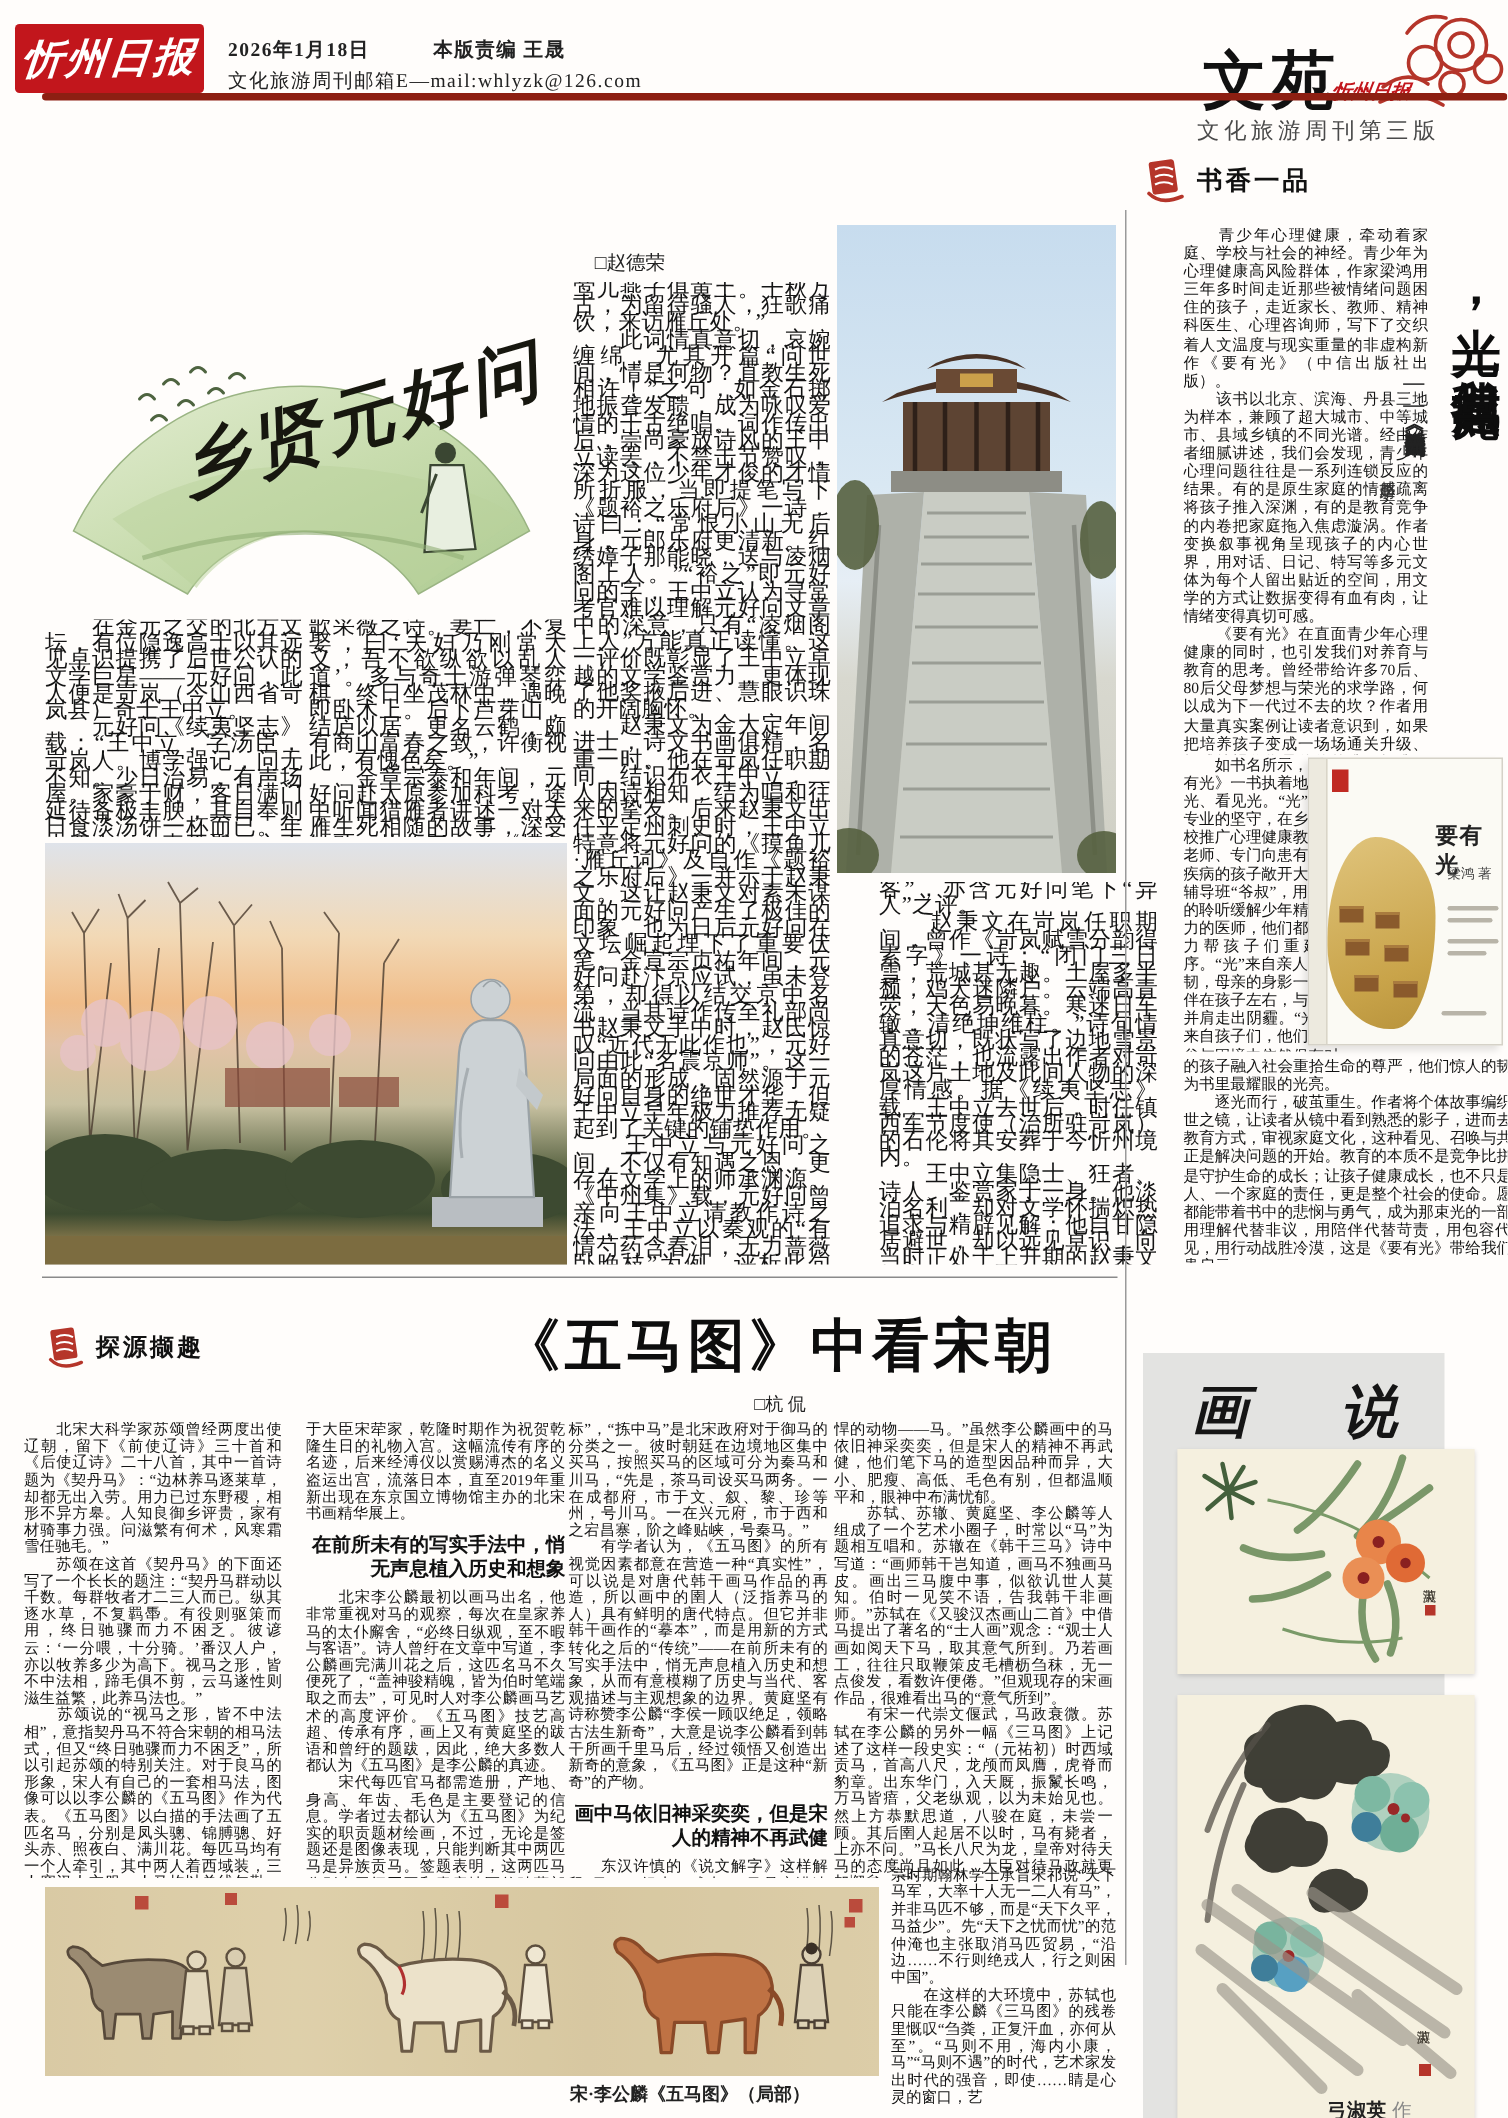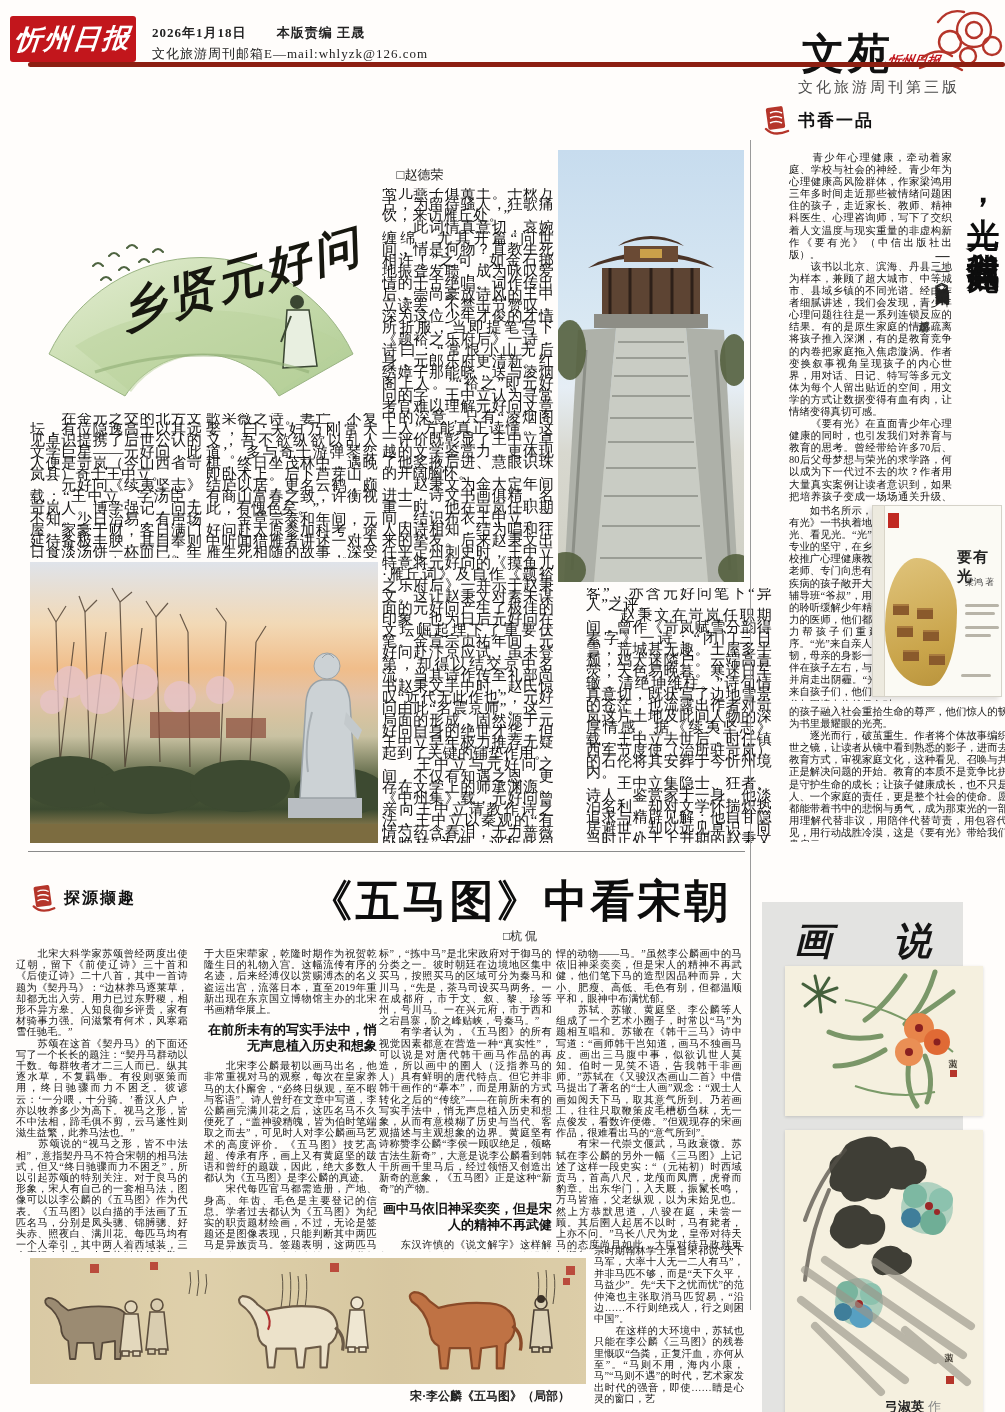--- a/index.html
+++ b/index.html
@@ -4,21 +4,21 @@
 <style>
   html,body{margin:0;padding:0;background:#ffffff;}
   .page{position:relative;width:1005px;height:1412px;background:#fffdfb;overflow:hidden;
         font-family:"Liberation Serif","DejaVu Serif",serif;color:#1a1a1a;}
   
   .mast-logo{position:absolute;left:10px;top:16px;width:126px;height:46px;background:#c2161c;
              border-radius:3px;display:flex;align-items:center;justify-content:center;}
   .mast-logo span{color:#fff;font-weight:bold;font-size:27px;font-style:italic;letter-spacing:2px;
              transform:skewX(-6deg) rotate(-1deg);}
   .dateline{position:absolute;left:152px;top:24px;font-size:13px;font-weight:bold;color:#222;letter-spacing:1px;}
-  .dateline .ed{margin-left:26px;}
+  .dateline .ed{margin-left:38px;}
   .mailline{position:absolute;left:152px;top:45px;font-size:13px;font-weight:normal;color:#222;letter-spacing:1px;}
   .sec-title{position:absolute;left:802px;top:26px;font-size:42px;font-weight:bold;letter-spacing:4px;color:#111;}
   .sec-logo{position:absolute;left:888px;top:52px;font-size:13px;color:#c2161c;font-style:italic;font-weight:bold;transform:skewX(-8deg);}
   .sec-sub{position:absolute;left:798px;top:78px;font-size:15px;color:#4a4a4a;letter-spacing:3px;}
   .cloud{position:absolute;left:918px;top:0px;}
   .red-rule{position:absolute;left:28px;top:62px;width:977px;height:5px;background:#8d1f12;border-radius:3px;}
   
   .a1-headline{position:absolute;left:150px;top:88px;width:540px;text-align:center;
                font-size:52px;font-weight:bold;letter-spacing:9px;color:#0d0d0d;}
   .a1-byline{position:absolute;left:150px;top:166px;width:540px;text-align:center;font-size:13px;color:#222;}
@@ -51,28 +51,28 @@
   .bookcover .logo{position:absolute;left:15px;top:7px;width:11px;height:15px;background:#c02a22;}
   .bookcover .blob{position:absolute;left:12px;top:52px;width:72px;height:128px;background:linear-gradient(160deg,#e0c47c,#c9a44a 70%,#b8933c);
              border-radius:46% 58% 40% 60%/55% 42% 60% 45%;overflow:hidden;}
   .bookcover .desk{position:absolute;width:16px;height:9px;background:#8a5a2c;border-top:2px solid #a97b3e;}
   .bookcover .title{position:absolute;left:84px;top:42px;font-size:15px;font-weight:bold;color:#222;letter-spacing:1px;}
   .bookcover .author{position:absolute;left:92px;top:70px;font-size:9px;color:#444;}
   .bookcover .bar{position:absolute;left:92px;height:3px;background:#b8b4a8;border-radius:2px;}
   
   .hline{position:absolute;left:28px;top:851px;width:717px;height:1px;background:#8a8a8a;}
   .a2-headline{position:absolute;left:290px;top:872px;width:460px;text-align:center;
-               font-size:44px;font-weight:bold;letter-spacing:3px;color:#0d0d0d;}
+               font-size:38px;font-weight:bold;letter-spacing:3px;color:#0d0d0d;}
   .a2-byline{position:absolute;left:290px;top:928px;width:460px;text-align:center;font-size:12px;color:#222;}
   .a2col{position:absolute;top:948px;height:304px;overflow:hidden;}
   .a2col .t{font-size:10.2px;line-height:11.2px;text-align:justify;white-space:pre-line;color:#141414;letter-spacing:.2px;}
   .subhead{font-size:13px;line-height:16px;font-weight:bold;color:#111;margin:7px 0 6px 0;text-align:right;}
   .scroll{position:absolute;left:30px;top:1258px;width:556px;height:126px;
           background:linear-gradient(90deg,#d8c8a4,#e0d2ae 30%,#d4c49e 65%,#dccdaa 100%);}
-  .scroll-cap{position:absolute;left:380px;top:1388px;width:220px;text-align:center;font-size:12px;font-weight:bold;color:#222;}
+  .scroll-cap{position:absolute;left:380px;top:1388px;width:220px;text-align:left;font-size:12px;font-weight:bold;color:#222;}
   .c5{position:absolute;left:594px;top:1245px;width:150px;height:164px;font-size:10.2px;line-height:11.4px;
       text-align:justify;white-space:pre-line;overflow:hidden;color:#141414;}
   
   .hs-panel{position:absolute;left:762px;top:902px;width:201px;height:552px;background:#e3e3e1;}
   .hs-title{position:absolute;left:0;top:14px;width:100%;text-align:center;font-size:38px;font-weight:bold;
             font-style:italic;letter-spacing:26px;text-indent:26px;color:#151515;}
   .hs-p{position:absolute;left:23px;width:198px;background:#f5f0df;box-shadow:0 1px 3px rgba(0,0,0,.15);}
   .hs-credit{position:absolute;right:22px;top:496px;font-size:13px;color:#222;font-weight:bold;}
   .hs-credit .role{color:#888;font-weight:normal;margin-left:4px;}
   svg{display:block;}

